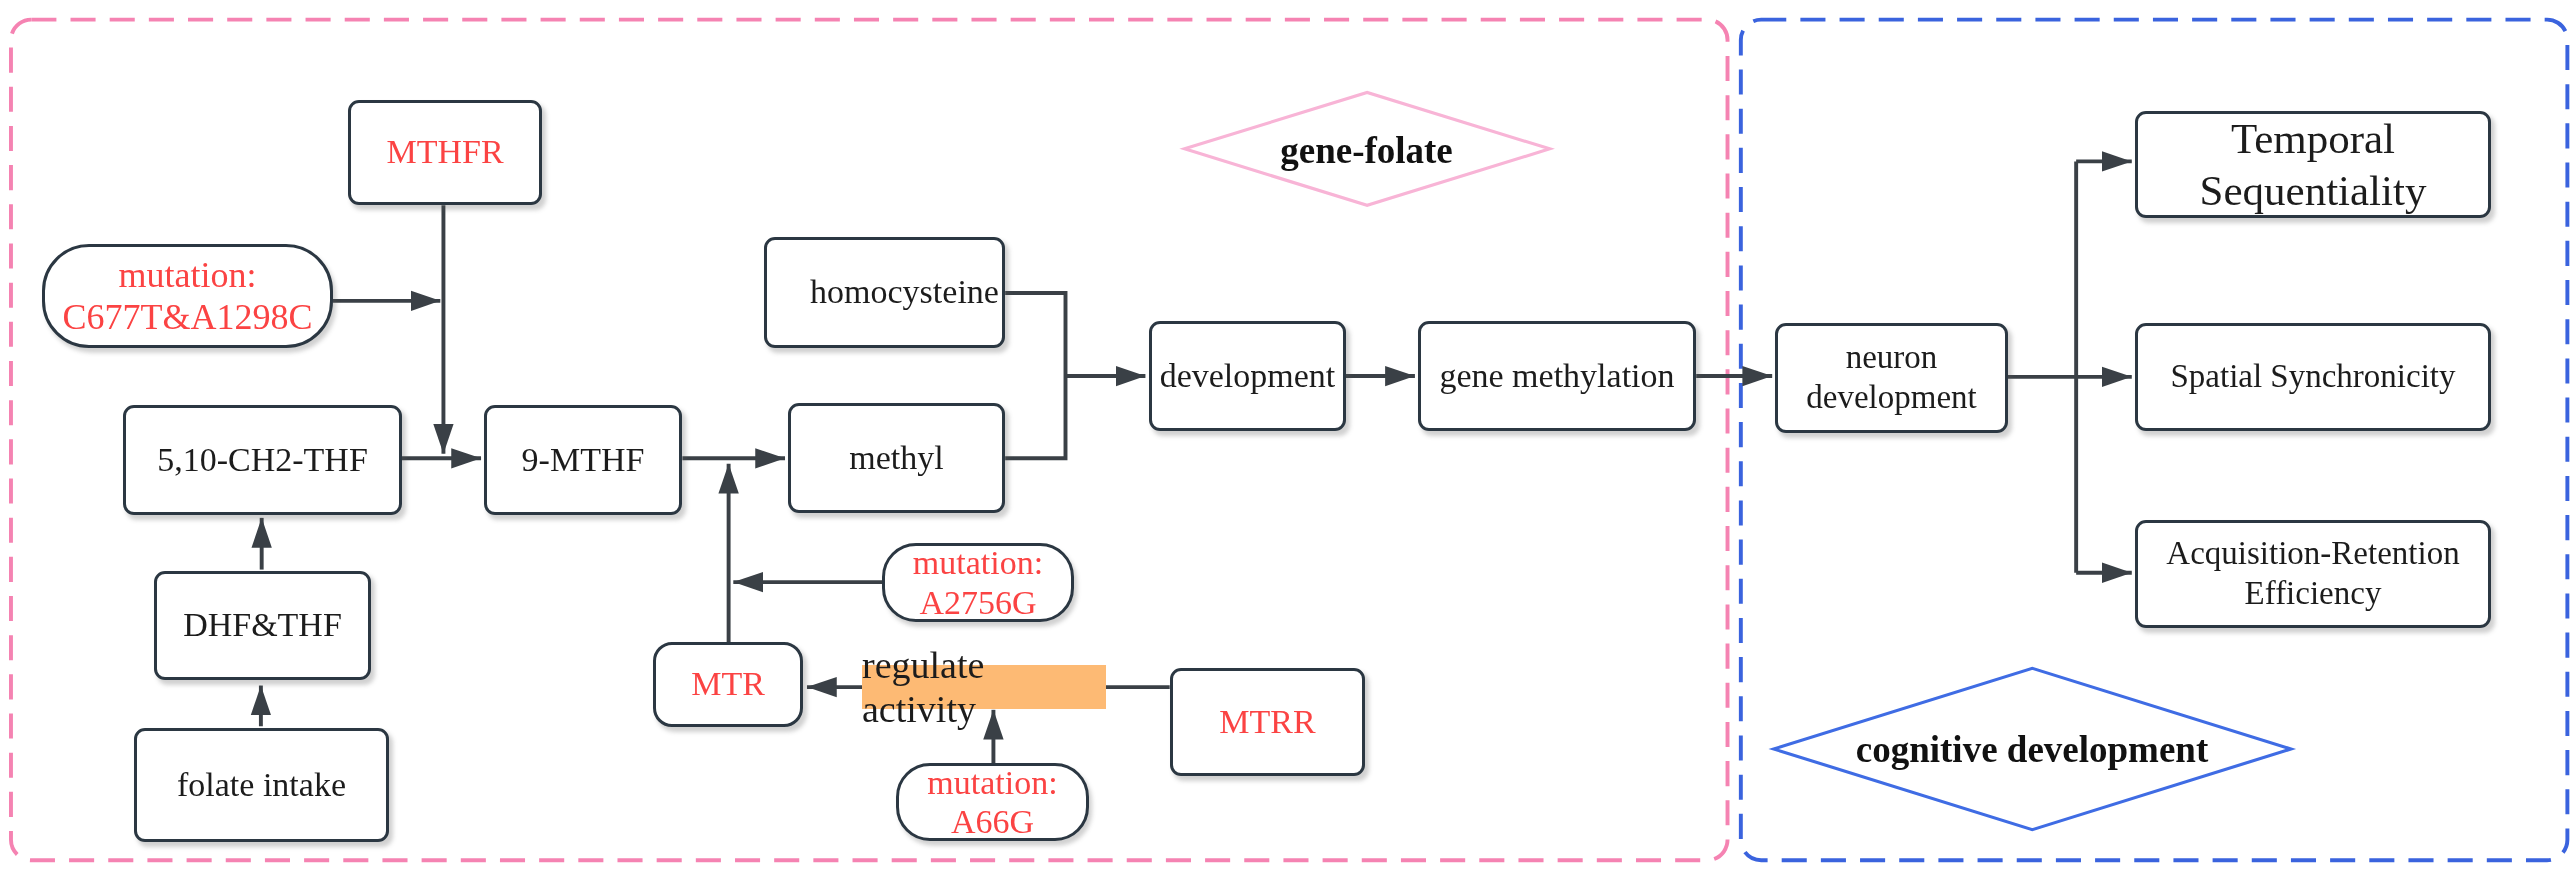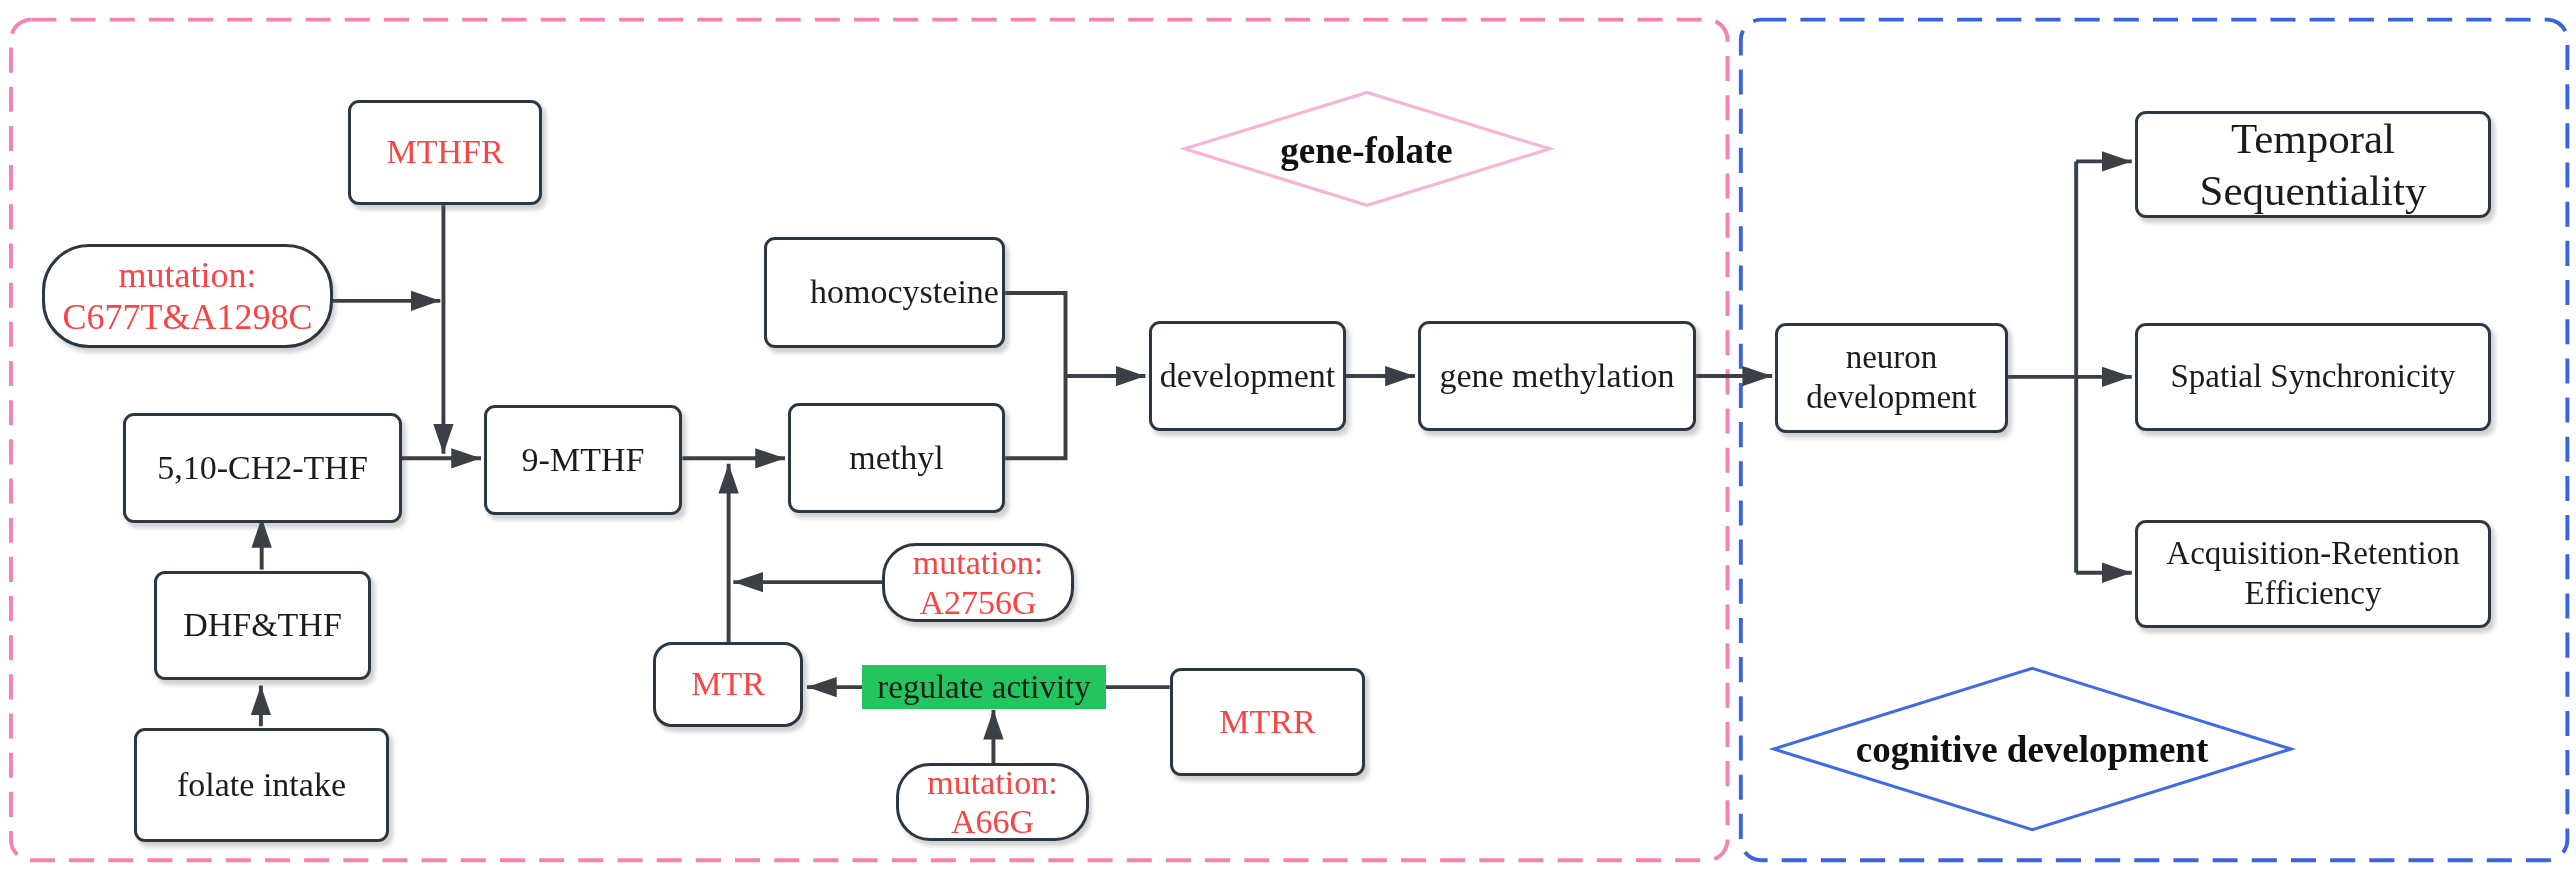--- a/index.html
+++ b/index.html
@@ -42,21 +42,21 @@
   .stadium{border-radius:47px;}
   .stadium.small{border-radius:34px;font-size:34px;line-height:1.15;}
   .red{color:var(--red-text);}
   .ln{display:block;}
   .region-label{
     position:absolute;display:flex;align-items:center;justify-content:center;
     font-weight:bold;font-size:37px;color:#111111;text-align:center;
   }
   .edge-label{
     position:absolute;display:flex;align-items:center;justify-content:center;
-    background:#22c55e;font-size:33px;color:var(--text-color);
+    background:#fdba74;font-size:38px;color:var(--text-color);
   }
 </style>
 </head>
 <body>
 
 <div class="canvas">
 
   <svg class="layer" viewBox="0 0 3288 1113">
     <defs>
       <marker id="arr" markerUnits="userSpaceOnUse" markerWidth="40" markerHeight="30" refX="38" refY="15" orient="auto">
@@ -100,21 +100,21 @@
 
   <div class="node" style="left:348px;top:100px;width:194px;height:105px;">
     <span class="red">MTHFR</span>
   </div>
 
   <div class="node stadium" style="left:42px;top:244px;width:291px;height:104px;font-size:36px;line-height:1.18;">
     <span class="ln red">mutation:</span>
     <span class="ln red">C677T&amp;A1298C</span>
   </div>
 
-  <div class="node" style="left:123px;top:405px;width:279px;height:110px;margin-top:8px;">
+  <div class="node" style="left:123px;top:405px;width:279px;height:110px;">
     <span>5,10-CH2-THF</span>
   </div>
 
   <div class="node" style="left:154px;top:571px;width:217px;height:109px;">
     <span>DHF&amp;THF</span>
   </div>
 
   <div class="node" style="left:134px;top:728px;width:255px;height:114px;">
     <span>folate intake</span>
   </div>

